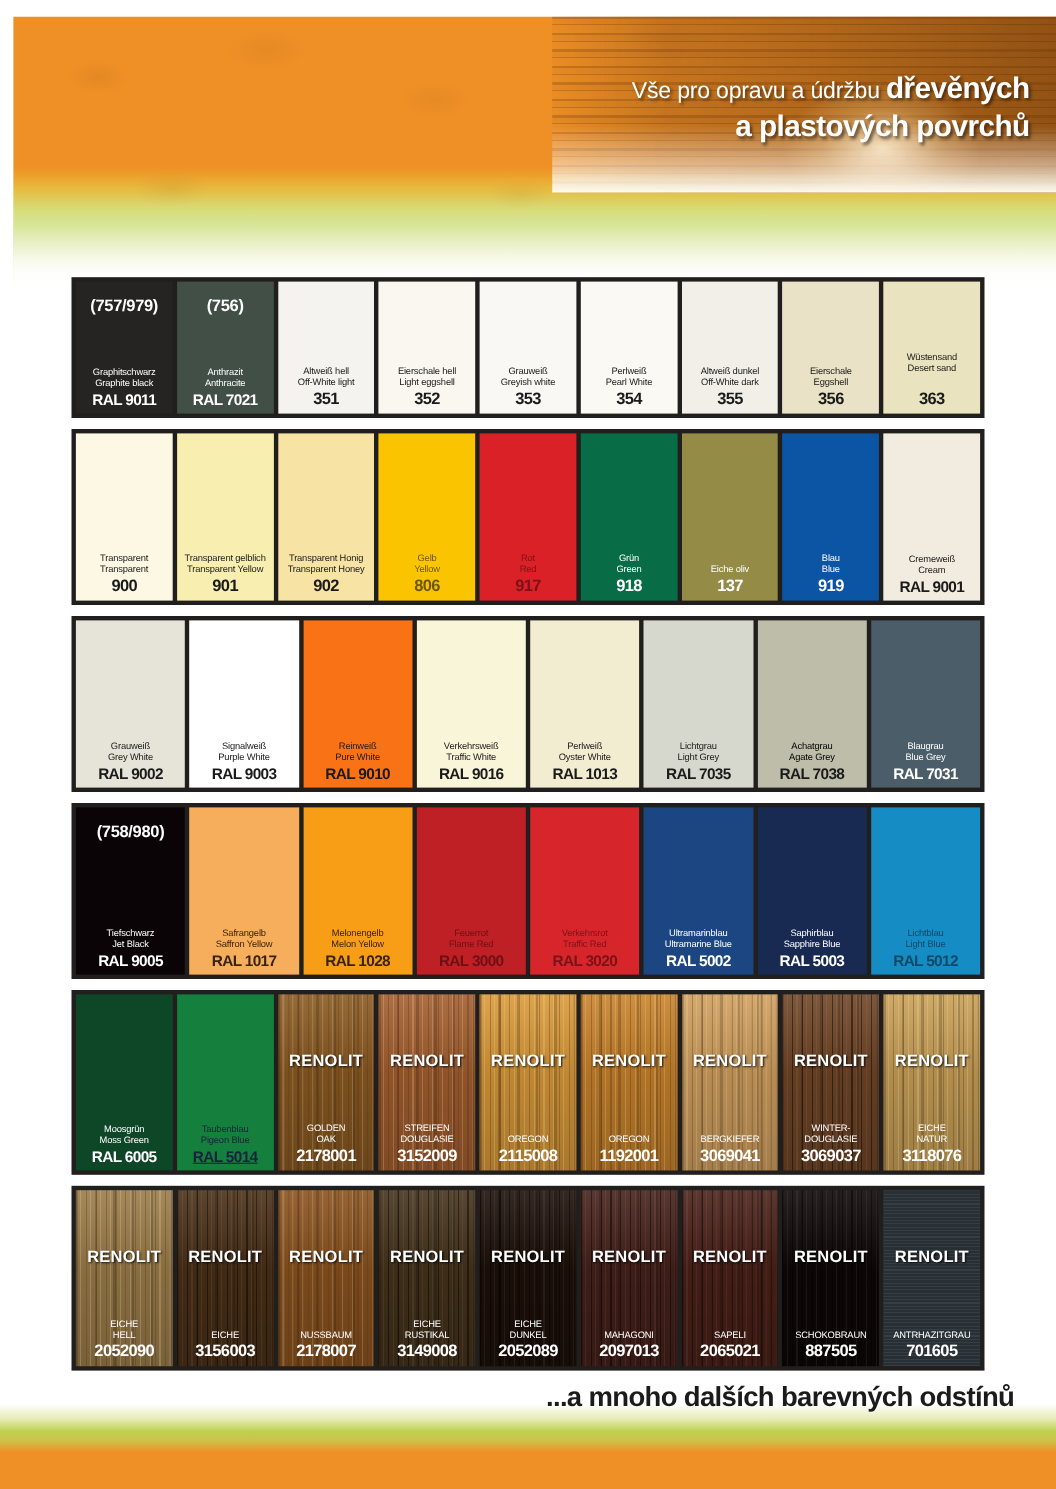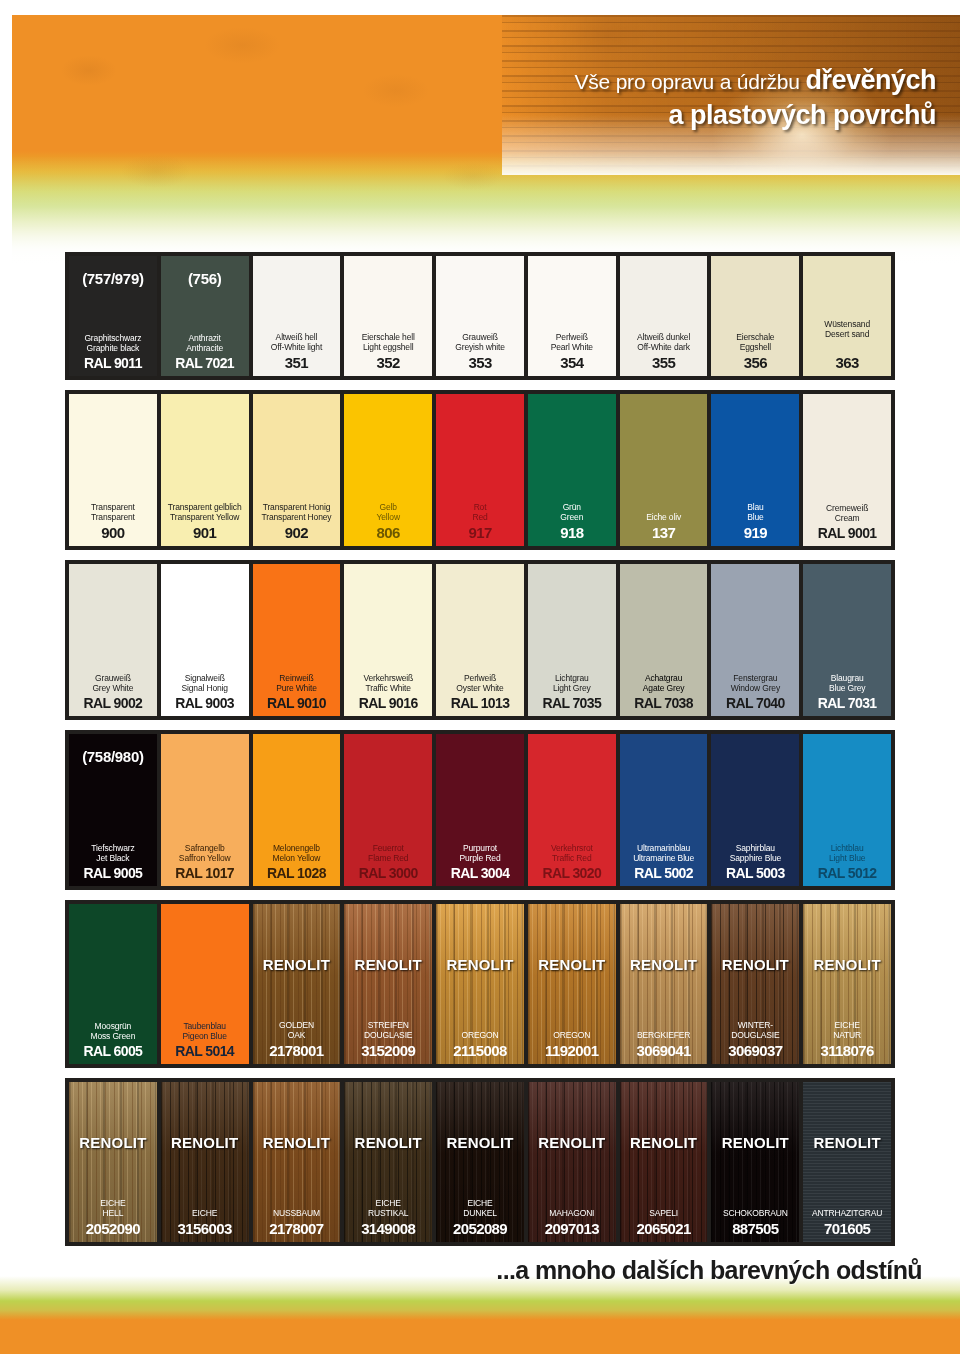--- a/index.html
+++ b/index.html
@@ -288,21 +288,21 @@
       <div class="cell" style="background-color:#e6e4d8">
         <div style="color: rgb(26, 26, 26);">
           <div class="nm">Grauweiß</div>
           <div class="nm">Grey White</div>
         </div>
         <div class="code small" style="color: rgb(26, 26, 26);">RAL 9002</div>
       </div>
       <div class="cell" style="background-color:#ffffff">
         <div style="color: rgb(26, 26, 26);">
           <div class="nm">Signalweiß</div>
-          <div class="nm">Signal Honig</div>
+          <div class="nm">Purple White</div>
         </div>
         <div class="code small" style="color: rgb(26, 26, 26);">RAL 9003</div>
       </div>
       <div class="cell" style="background-color:#f97316">
         <div style="color: rgb(26, 26, 26);">
           <div class="nm">Reinweiß</div>
           <div class="nm">Pure White</div>
         </div>
         <div class="code small" style="color: rgb(26, 26, 26);">RAL 9010</div>
       </div>
@@ -327,27 +327,20 @@
         </div>
         <div class="code small" style="color: rgb(26, 26, 26);">RAL 7035</div>
       </div>
       <div class="cell" style="background-color:#bdbdaa">
         <div style="color: #000000;">
           <div class="nm">Achatgrau</div>
           <div class="nm">Agate Grey</div>
         </div>
         <div class="code small" style="color: rgb(26, 26, 26);">RAL 7038</div>
       </div>
-      <div class="cell" style="background-color:#9aa3b1">
-        <div style="color: rgb(26, 26, 26);">
-          <div class="nm">Fenstergrau</div>
-          <div class="nm">Window Grey</div>
-        </div>
-        <div class="code small" style="color: rgb(26, 26, 26);">RAL 7040</div>
-      </div>
       <div class="cell" style="background-color:#4a5d68">
         <div style="color: rgb(255, 255, 255);">
           <div class="nm">Blaugrau</div>
           <div class="nm">Blue Grey</div>
         </div>
         <div class="code small" style="color: rgb(255, 255, 255);">RAL 7031</div>
       </div>
     </div>
     <div class="row row-med">
       <div class="cell" style="background-color:#0a0406">
@@ -372,27 +365,20 @@
         </div>
         <div class="code small" style="color: rgb(58, 34, 8);">RAL 1028</div>
       </div>
       <div class="cell" style="background-color:#bf2026">
         <div style="color: rgb(110, 16, 19);">
           <div class="nm">Feuerrot</div>
           <div class="nm">Flame Red</div>
         </div>
         <div class="code small" style="color: rgb(110, 16, 19);">RAL 3000</div>
       </div>
-      <div class="cell" style="background-color:#5e0d1d">
-        <div style="color: rgb(255, 255, 255);">
-          <div class="nm">Purpurrot</div>
-          <div class="nm">Purple Red</div>
-        </div>
-        <div class="code small" style="color: rgb(255, 255, 255);">RAL 3004</div>
-      </div>
       <div class="cell" style="background-color:#d6262c">
         <div style="color: rgb(125, 18, 22);">
           <div class="nm">Verkehrsrot</div>
           <div class="nm">Traffic Red</div>
         </div>
         <div class="code small" style="color: rgb(125, 18, 22);">RAL 3020</div>
       </div>
       <div class="cell" style="background-color:#1c4682">
         <div style="color: rgb(255, 255, 255);">
           <div class="nm">Ultramarinblau</div>
@@ -416,26 +402,26 @@
       </div>
     </div>
     <div class="row row-wood">
       <div class="cell" style="background-color:#0d4728">
         <div style="color: rgb(255, 255, 255);">
           <div class="nm">Moosgrün</div>
           <div class="nm">Moss Green</div>
         </div>
         <div class="code small" style="color: rgb(255, 255, 255);">RAL 6005</div>
       </div>
-      <div class="cell" style="background-color:#f97316">
+      <div class="cell" style="background-color:#15803d">
         <div style="color: rgb(22, 36, 58);">
           <div class="nm">Taubenblau</div>
           <div class="nm">Pigeon Blue</div>
         </div>
-        <div class="code small" style="color: rgb(22, 36, 58);">RAL 5014</div>
+        <div class="code small" style="color: rgb(22, 36, 58); text-decoration: underline;">RAL 5014</div>
       </div>
       <div class="cell" style="background-color:#8a5a23;background-image:repeating-linear-gradient(to right,rgba(90,50,15,0.34) 0px,rgba(90,50,15,0.34) 1px,rgba(0,0,0,0) 1px,rgba(0,0,0,0) 4px,rgba(255,225,175,0.22) 4px,rgba(255,225,175,0.22) 5px,rgba(0,0,0,0) 5px,rgba(0,0,0,0) 9px),repeating-linear-gradient(to right,rgba(0,0,0,0.18) 0px,rgba(0,0,0,0.18) 2px,rgba(0,0,0,0) 2px,rgba(0,0,0,0) 17px),linear-gradient(to bottom,rgba(255,255,255,0.10) 0%,rgba(0,0,0,0.12) 45%,rgba(0,0,0,0.22) 100%)">
         <div class="renolit">RENOLIT</div>
         <div style="color: rgb(255, 255, 255);">
           <div class="nm">GOLDEN</div>
           <div class="nm">OAK</div>
         </div>
         <div class="code" style="color: rgb(255, 255, 255);">2178001</div>
       </div>
       <div class="cell" style="background-color:#a35f30;background-image:repeating-linear-gradient(to right,rgba(90,50,15,0.34) 0px,rgba(90,50,15,0.34) 1px,rgba(0,0,0,0) 1px,rgba(0,0,0,0) 4px,rgba(255,225,175,0.22) 4px,rgba(255,225,175,0.22) 5px,rgba(0,0,0,0) 5px,rgba(0,0,0,0) 9px),repeating-linear-gradient(to right,rgba(0,0,0,0.18) 0px,rgba(0,0,0,0.18) 2px,rgba(0,0,0,0) 2px,rgba(0,0,0,0) 17px),linear-gradient(to bottom,rgba(255,255,255,0.10) 0%,rgba(0,0,0,0.12) 45%,rgba(0,0,0,0.22) 100%)">

